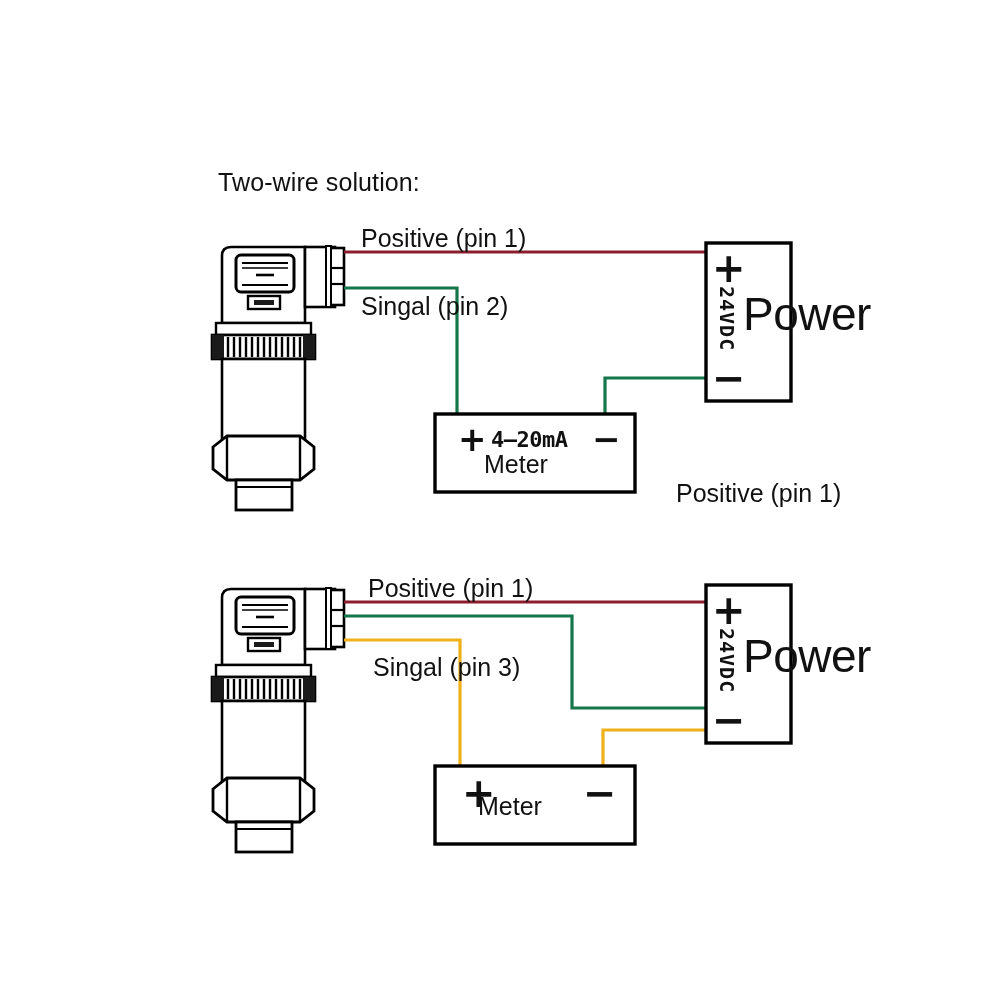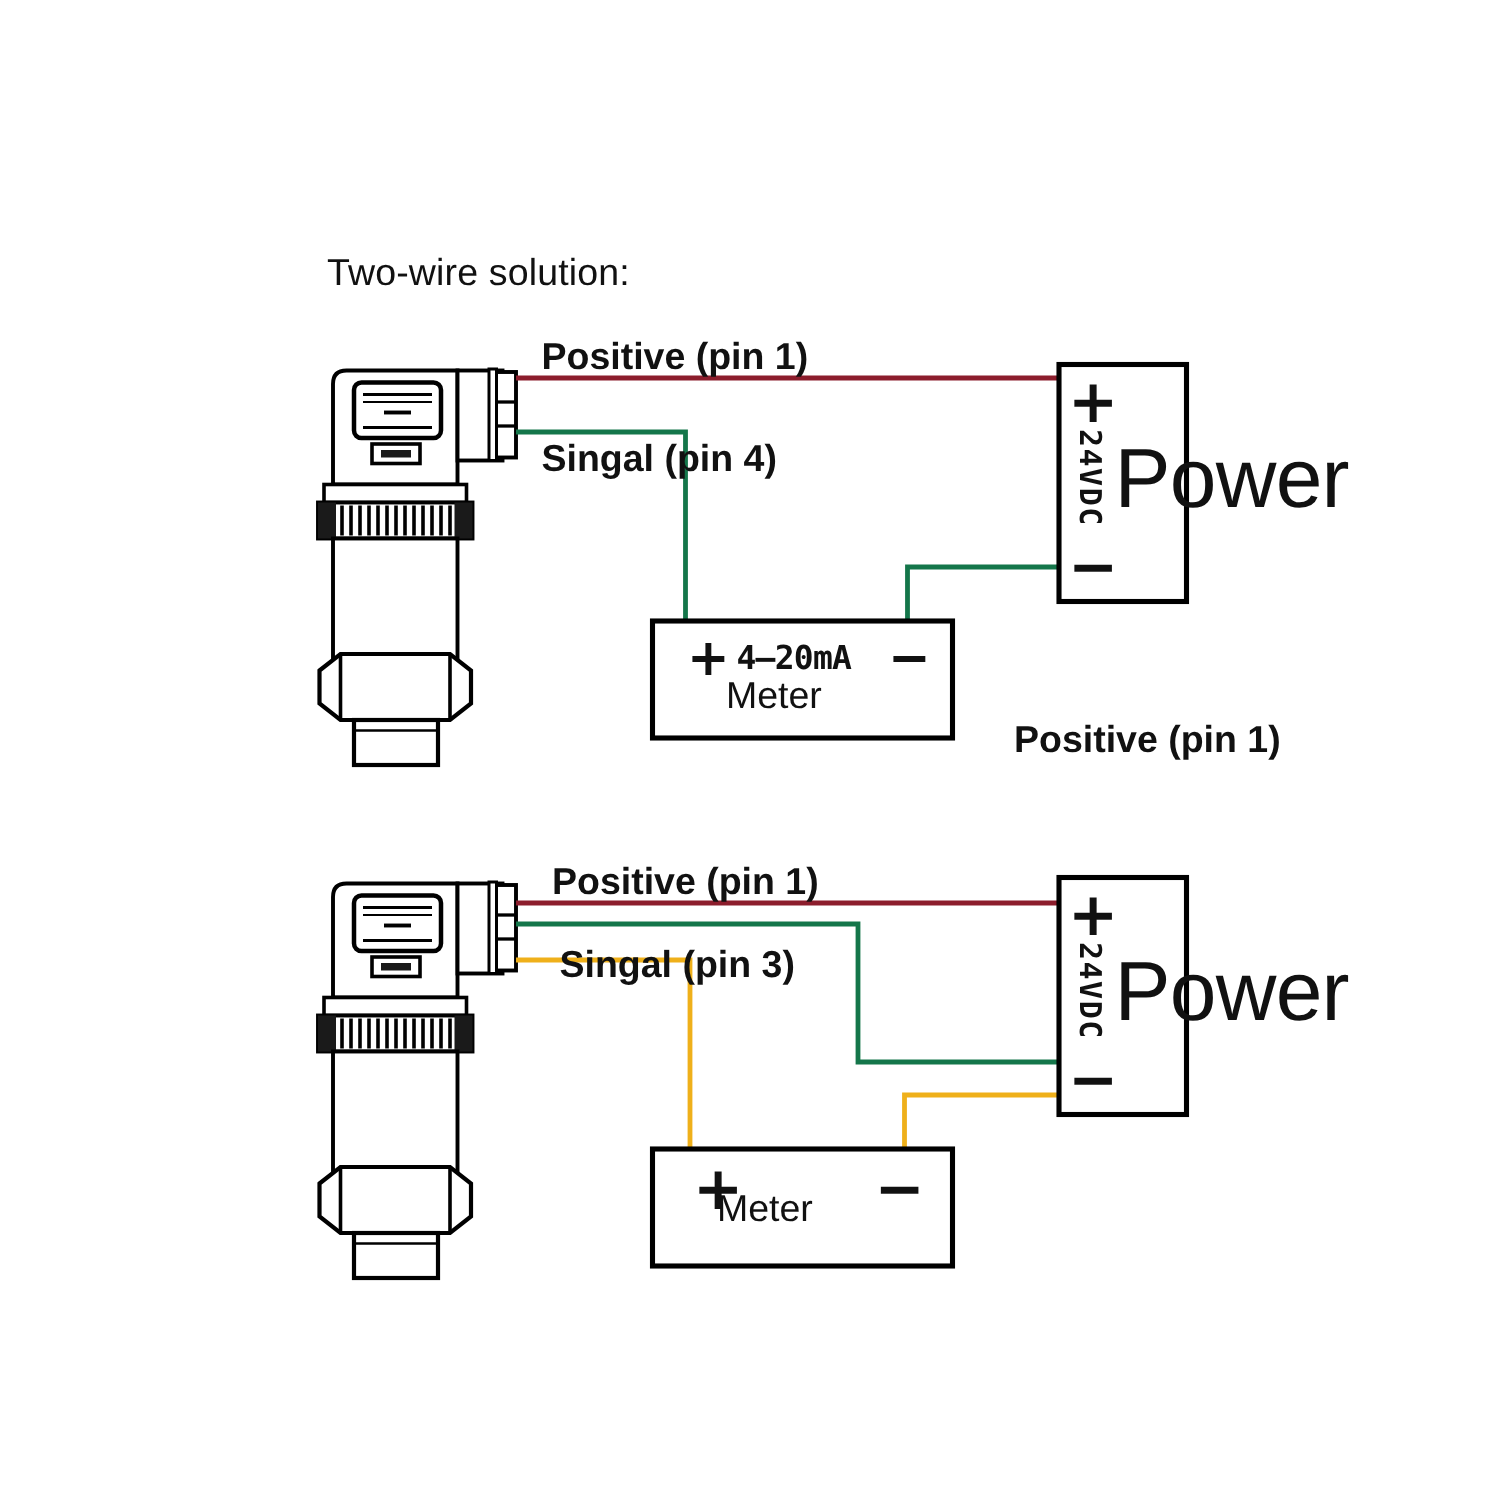--- a/index.html
+++ b/index.html
@@ -35,24 +35,23 @@
     white-space: nowrap;
     line-height: 1;
     color: #111111;
   }
   .section-title {
     font-size: 25px;
     letter-spacing: 0.1px;
   }
   .wire-label {
     font-size: 25px;
-    font-weight: bold;
   }
   .power-word {
-    font-size: 56px;
+    font-size: 46px;
     letter-spacing: -0.5px;
   }
   .meter-word {
     font-size: 25px;
   }
   .meter-range {
     font-size: 22px;
     font-weight: bold;
     font-family: "DejaVu Sans Mono", monospace;
     letter-spacing: -0.5px;
@@ -205,21 +204,21 @@
       <rect x="706" y="585" width="85" height="158" fill="#fff" stroke="#000" stroke-width="3.4"></rect>
 
       <rect x="435" y="766" width="200" height="78" fill="#fff" stroke="#000" stroke-width="3.4"></rect>
     </g>
   </svg>
 
   <div class="lbl section-title" style="left:218px; top:170px;">Two-wire solution:</div>
 
   <div class="lbl wire-label" style="left:361px; top:226px;">Positive  (pin 1)</div>
 
-  <div class="lbl wire-label" style="left:361px; top:294px;">Singal (pin 4)</div>
+  <div class="lbl wire-label" style="left:361px; top:294px;">Singal (pin 2)</div>
 
   <div class="lbl sign-big" style="left:712px; top:248px;">+</div>
 
   <div class="lbl vdc" style="left:737px; top:286px;">24VDC</div>
 
   <div class="lbl sign-big" style="left:712px; top:358px;">−</div>
 
   <div class="lbl power-word" style="left:743px; top:291px;">Power</div>
 
   <div class="lbl sign" style="left:458px; top:422px;">+</div>
@@ -229,21 +228,21 @@
   <div class="lbl sign" style="left:592px; top:422px;">−</div>
 
   <div class="lbl meter-word" style="left:484px; top:452px;">Meter</div>
 
   <div class="lbl wire-label" style="left:676px; top:481px;">Positive  (pin 1)</div>
 
 
   <div class="lbl wire-label" style="left:368px; top:576px;">Positive  (pin 1)</div>
 
 
-  <div class="lbl wire-label" style="left:373px; top:631px;">Singal (pin 3)</div>
+  <div class="lbl wire-label" style="left:373px; top:655px;">Singal (pin 3)</div>
 
   <div class="lbl sign-big" style="left:712px; top:590px;">+</div>
 
   <div class="lbl vdc" style="left:737px; top:628px;">24VDC</div>
 
   <div class="lbl sign-big" style="left:712px; top:700px;">−</div>
 
   <div class="lbl power-word" style="left:743px; top:633px;">Power</div>
 
   <div class="lbl sign-big" style="left:462px; top:773px;">+</div>

